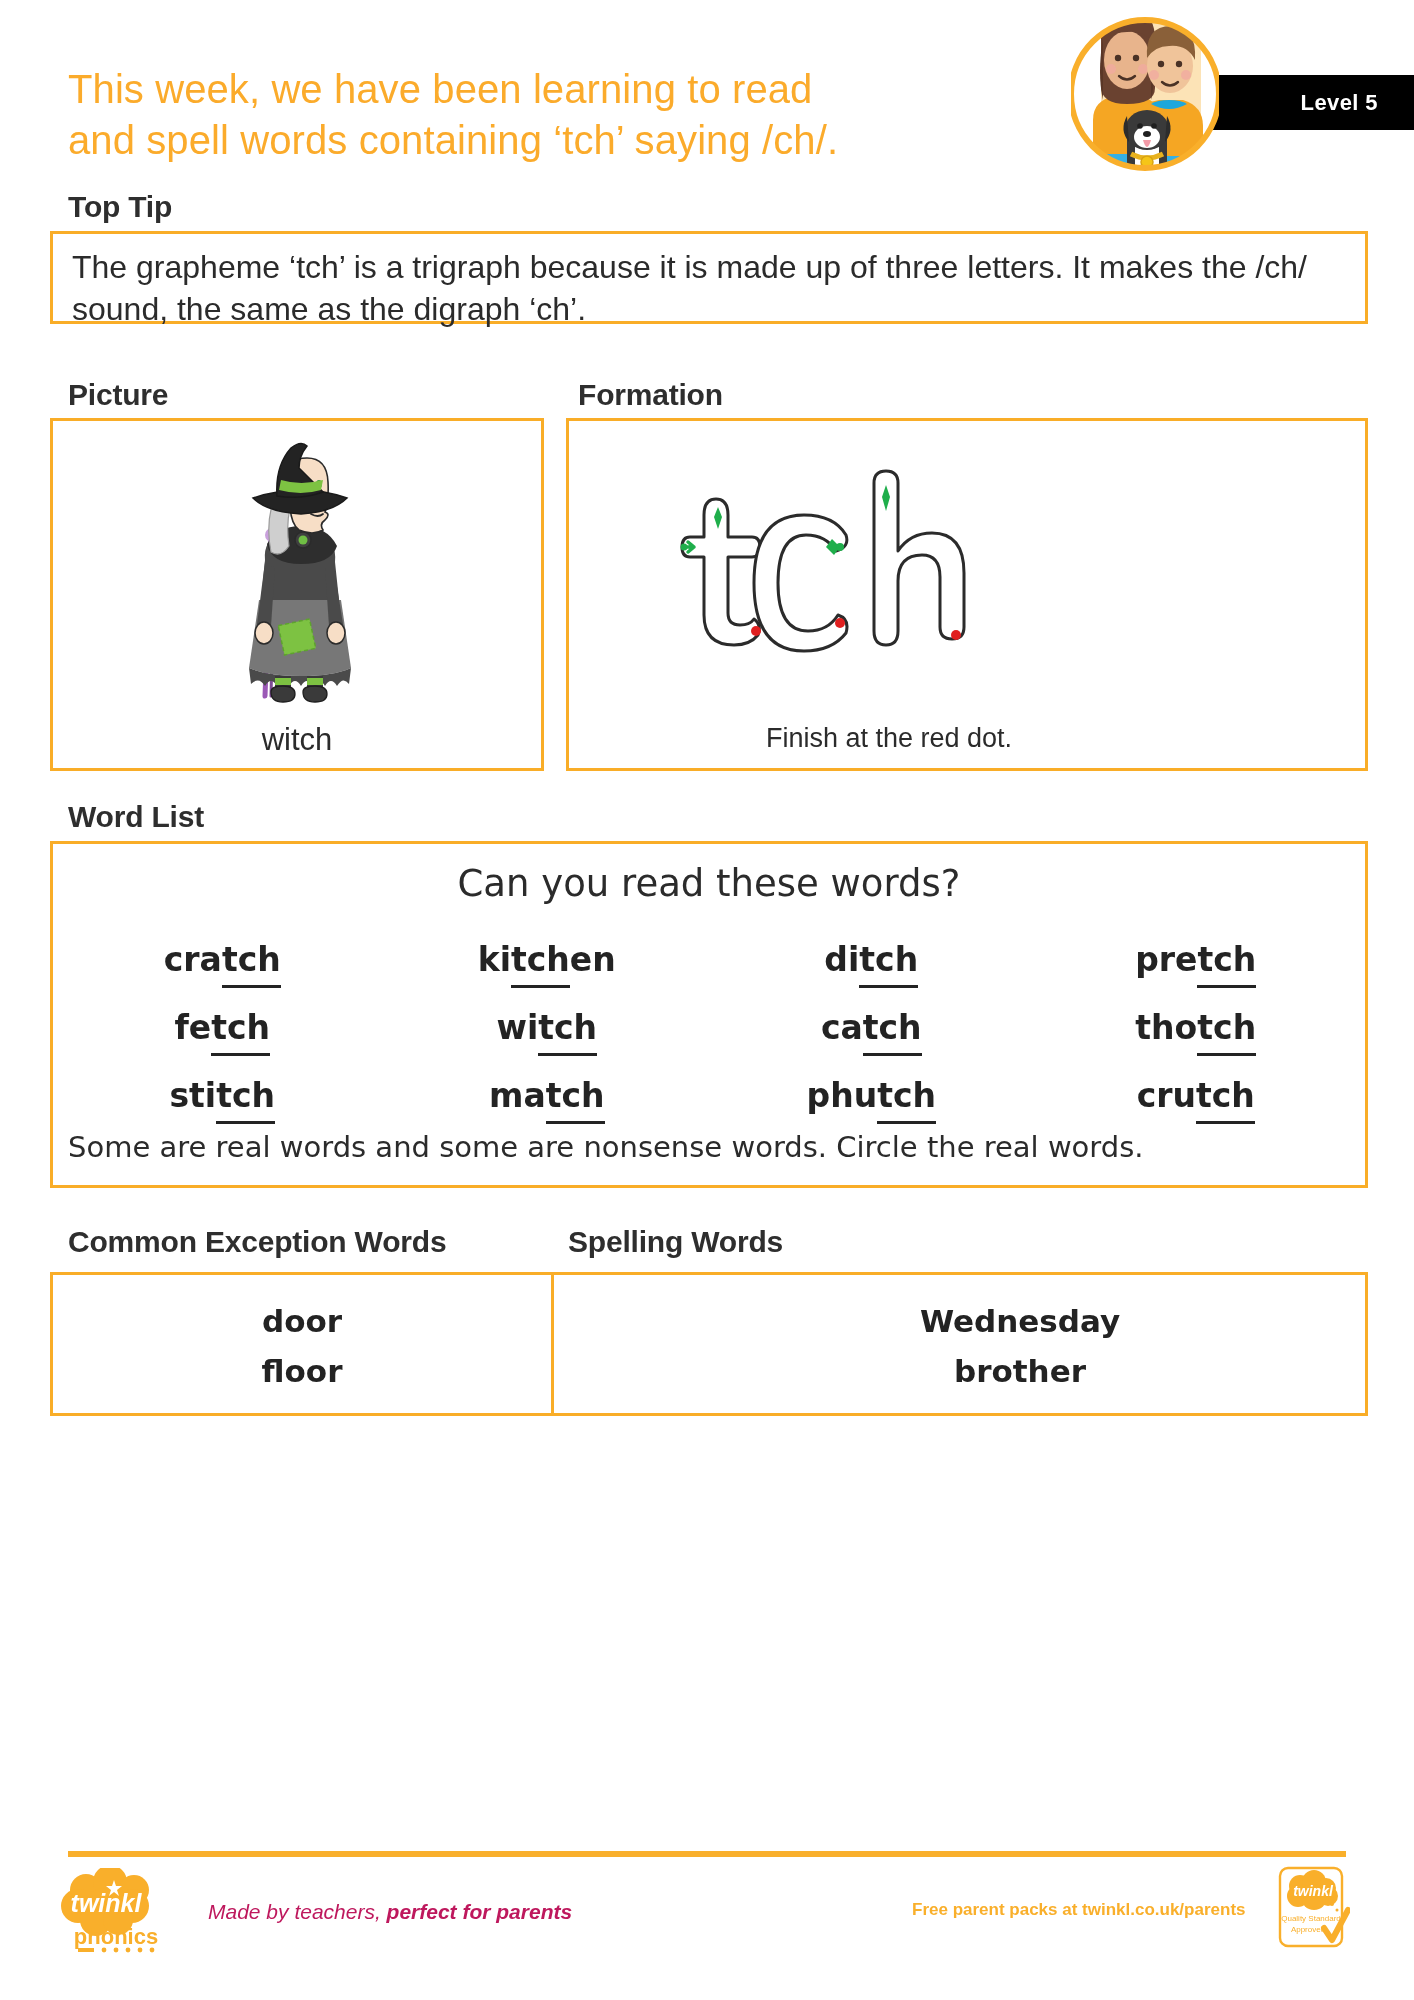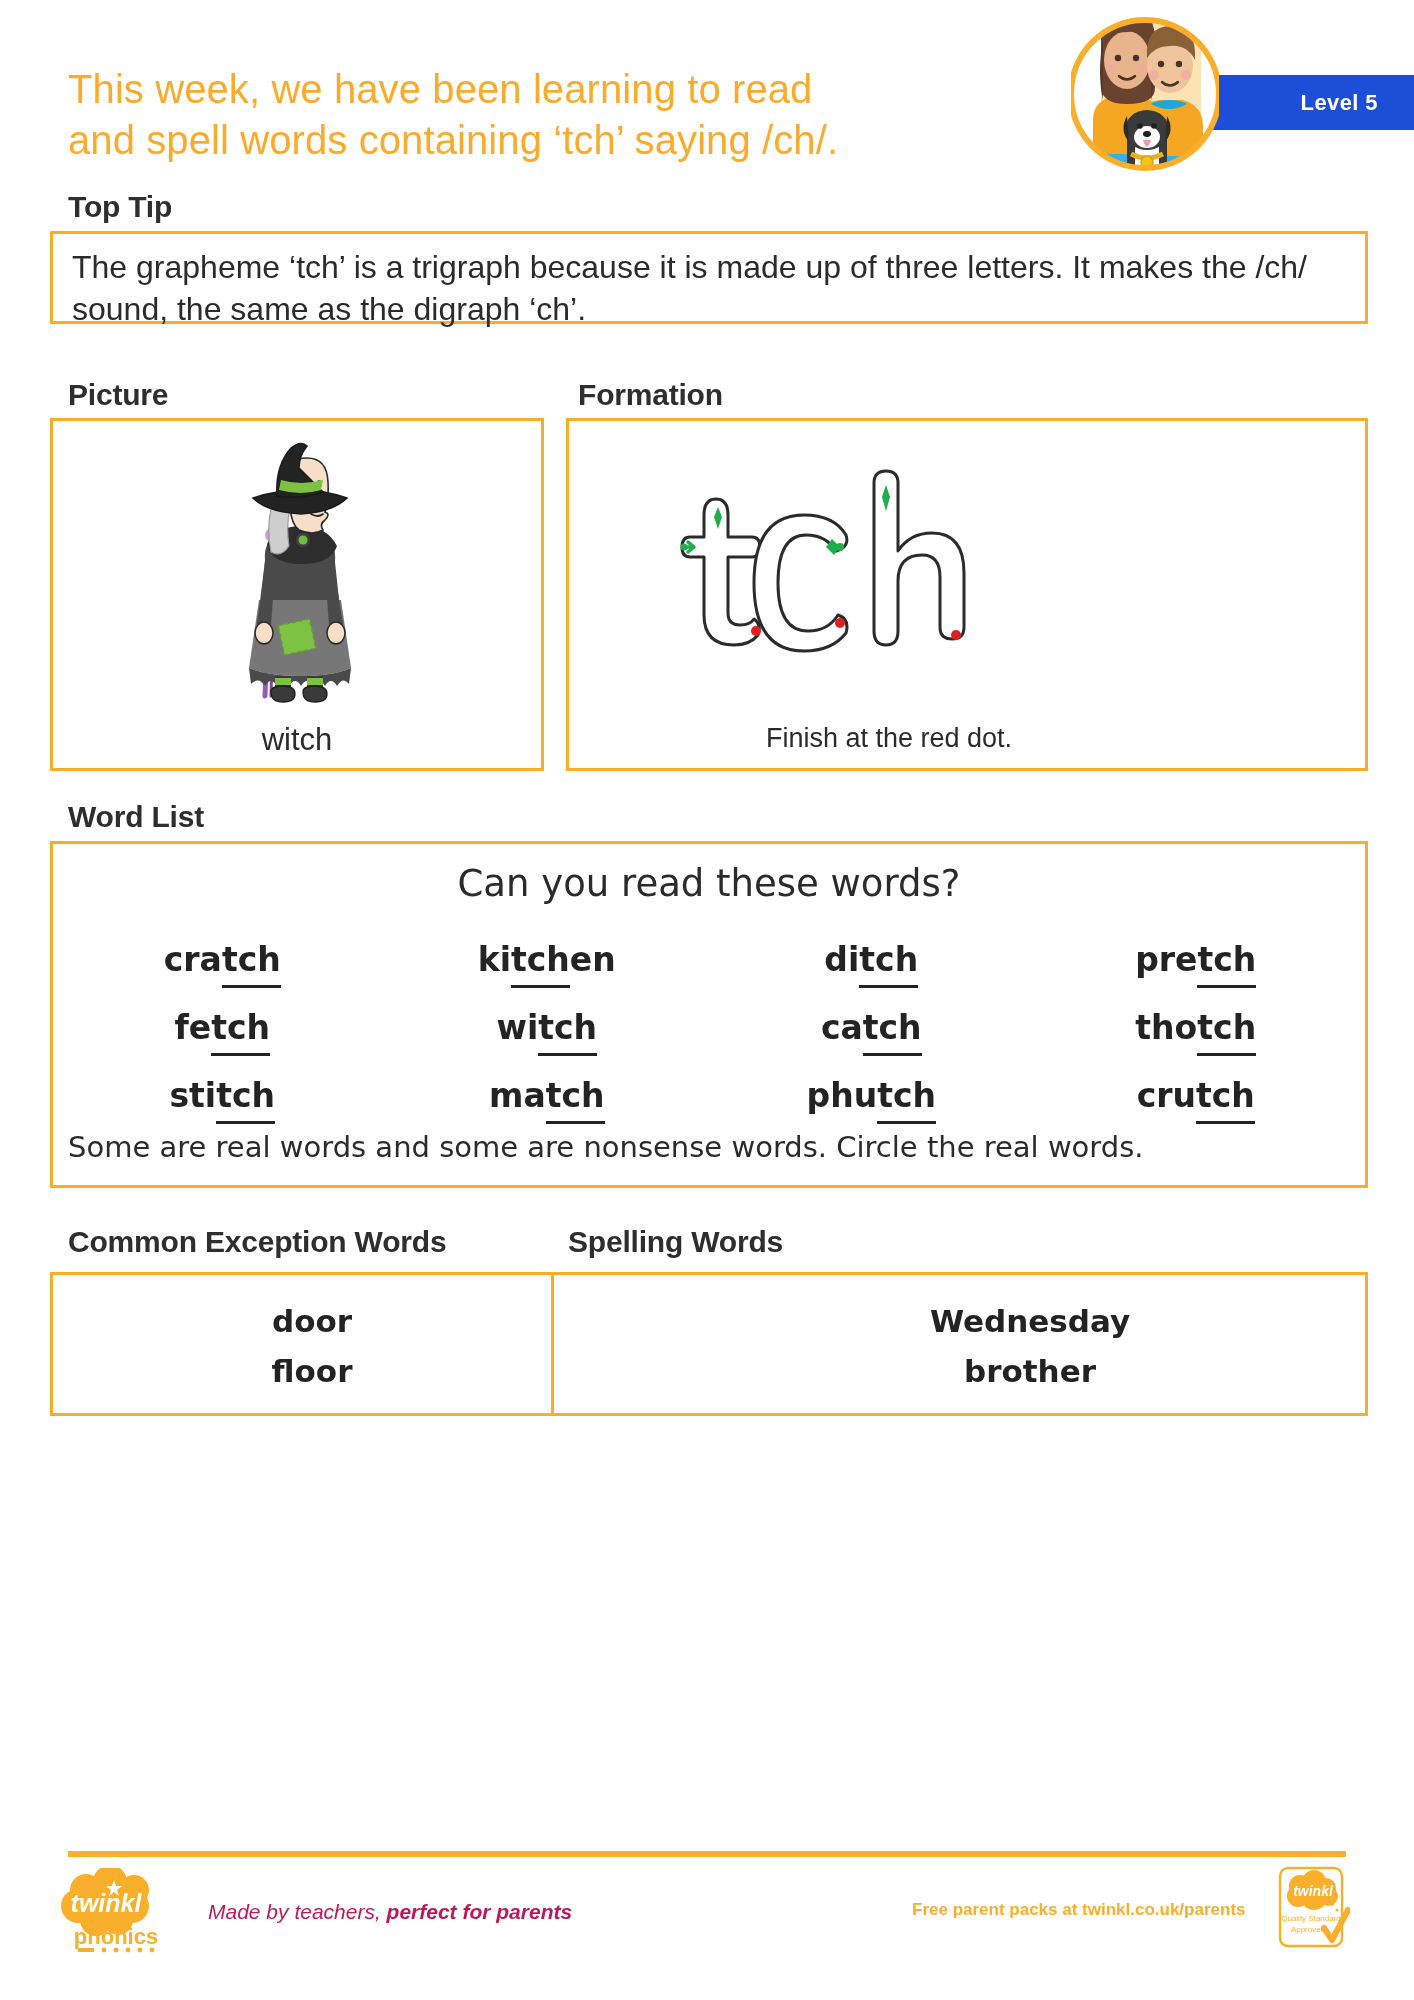--- a/index.html
+++ b/index.html
@@ -40,21 +40,21 @@
     font-weight: 400;
     letter-spacing: 0.1px;
   }
   .header-title .line { display: block; }
 
   .level-banner {
     position: absolute;
     right: 0;
     top: 75px;
     height: 55px;
-    background: #1d4ed8;
+    background: #000000;
     border-radius: 4px 0 0 4px;
     display: flex;
     align-items: center;
     padding-left: 112px;
     padding-right: 36px;
     box-sizing: border-box;
   }
   .level-banner span {
     color: #ffffff;
     font-size: 22px;
@@ -204,21 +204,20 @@
     background: #F9AD28;
   }
   .bb-col {
     position: absolute;
     top: 1286px;
     height: 120px;
     display: flex;
     flex-direction: column;
     justify-content: center;
     gap: 14px;
-    padding-left: 10px;
   }
   #cew-col { left: 53px; width: 498px; }
   #spell-col { left: 554px; width: 932px; }
   .bb-word {
     text-align: center;
     font-size: 31px;
     font-weight: bold;
     color: #232323;
     font-family: "DejaVu Sans", sans-serif;
   }

